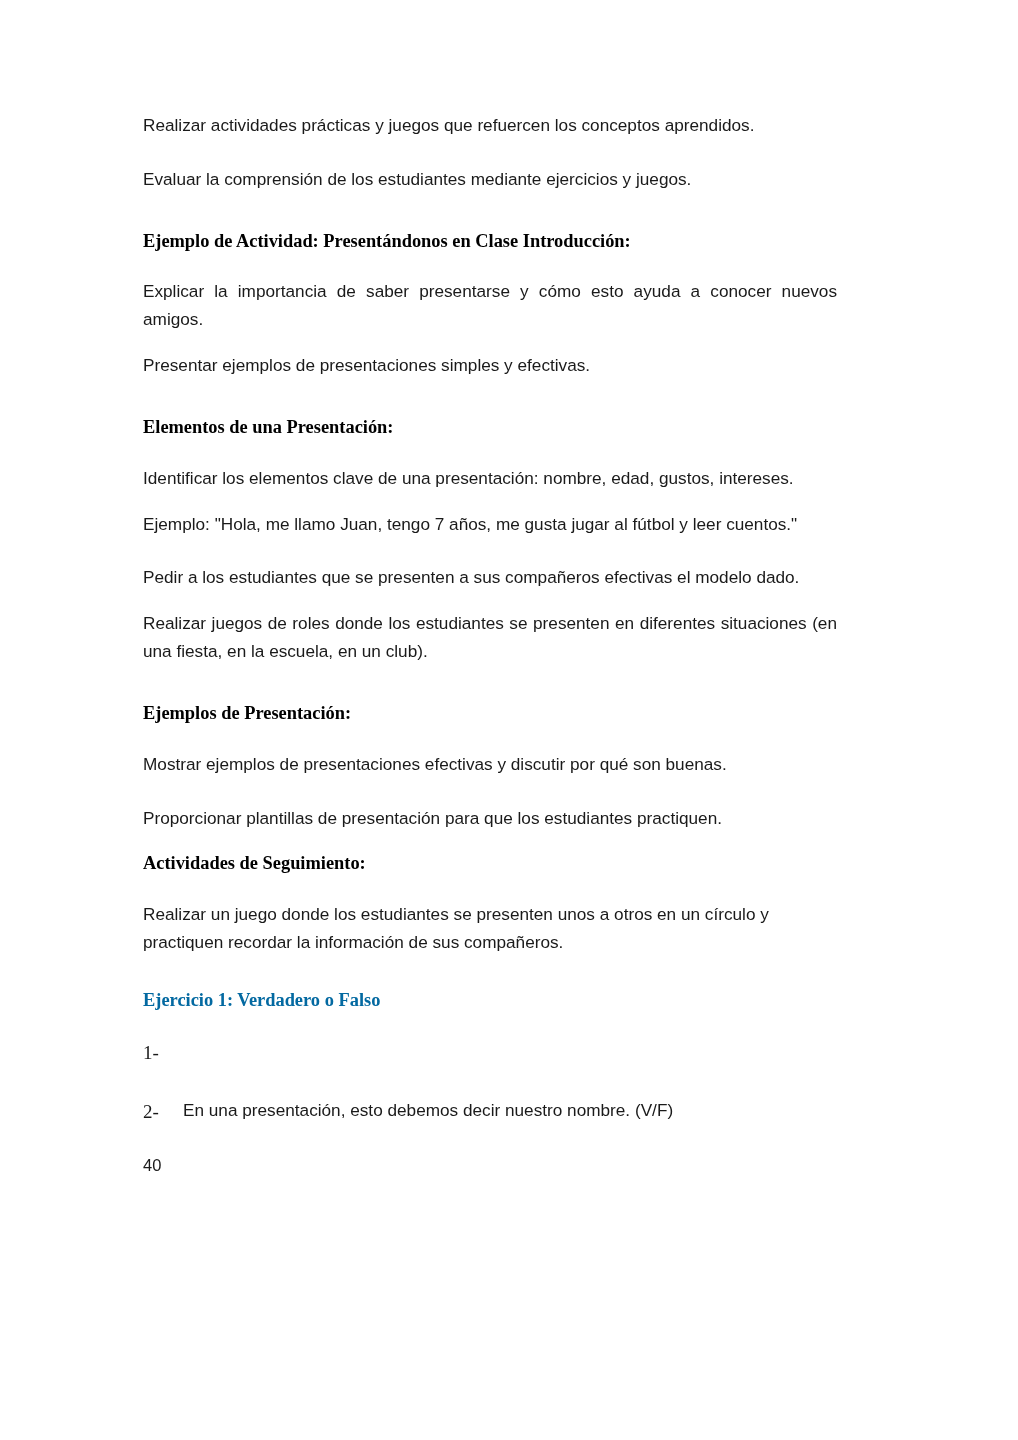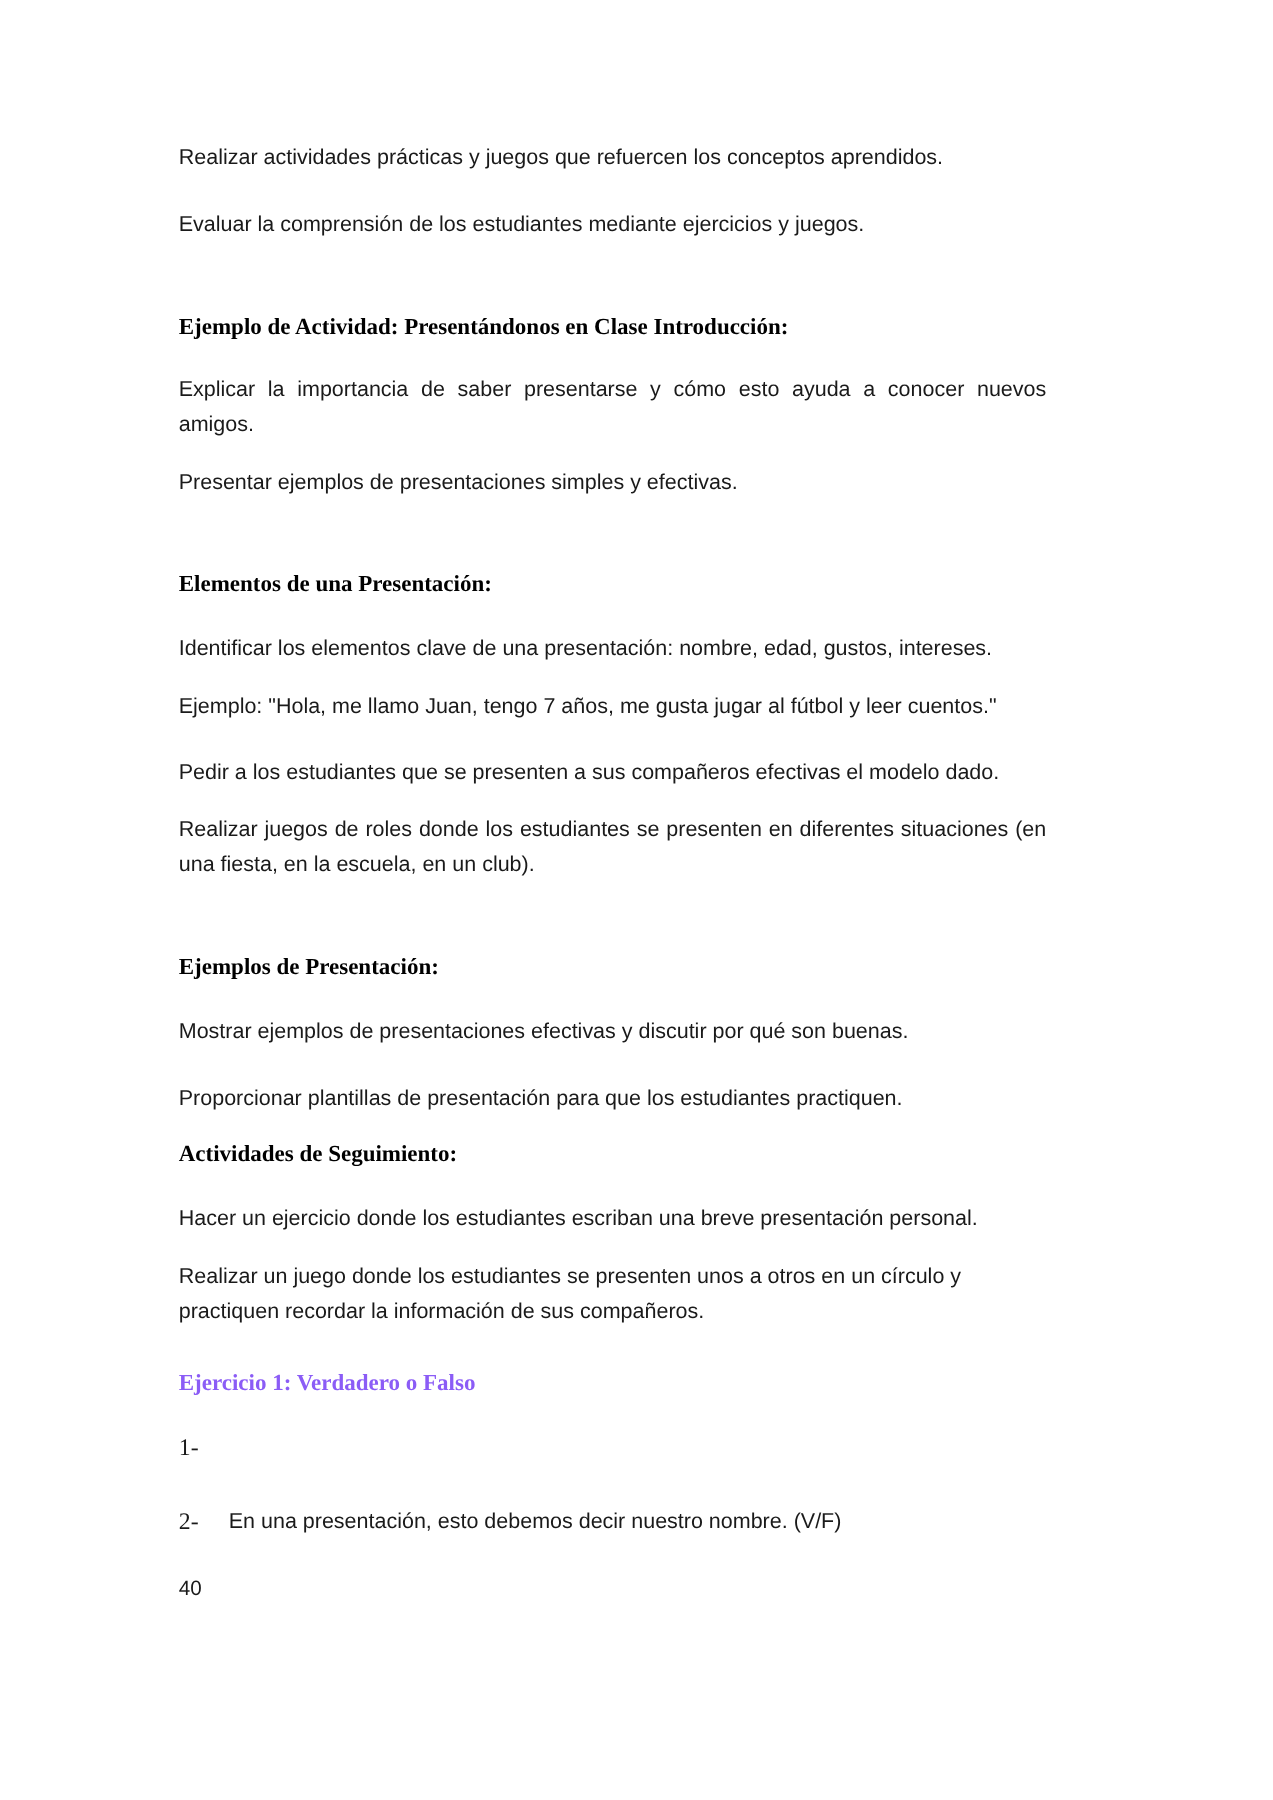--- a/index.html
+++ b/index.html
@@ -39,27 +39,27 @@
   .heading {
     font-family: "Liberation Serif", serif;
     font-size: 18.4px;
     font-weight: bold;
     color: #000000;
     margin: 0 0 24px 0;
     line-height: 1.45;
     text-align: left;
   }
   .heading.space-top {
-    margin-top: 54px;
+    margin-top: 34px;
   }
   .exercise-heading {
     font-family: "Liberation Serif", serif;
     font-size: 18.4px;
     font-weight: bold;
-    color: #8b5cf6;
+    color: #0369a1;
     margin: 30px 0 26px 0;
     line-height: 1.45;
   }
   .numbered {
     display: flex;
     align-items: flex-start;
     margin: 0 0 30px 0;
   }
   .num {
     font-family: "Liberation Serif", serif;
@@ -109,21 +109,20 @@
   <p class="para">Realizar juegos de roles donde los estudiantes se presenten en diferentes situaciones (en una fiesta, en la escuela, en un club).</p>
 
   <h2 class="heading space-top">Ejemplos de Presentación:</h2>
 
   <p class="para nojust">Mostrar ejemplos de presentaciones efectivas y discutir por qué son buenas.</p>
 
   <p class="para nojust tight">Proporcionar plantillas de presentación para que los estudiantes practiquen.</p>
 
   <h2 class="heading">Actividades de Seguimiento:</h2>
 
-  <p class="para tight">Hacer un ejercicio donde los estudiantes escriban una breve presentación personal.</p>
 
   <p class="para nojust tight">Realizar un juego donde los estudiantes se presenten unos a otros en un círculo y practiquen recordar la información de sus compañeros.</p>
 
   <h2 class="exercise-heading">Ejercicio 1: Verdadero o Falso</h2>
 
   <div class="numbered">
     <span class="num">1-</span>
   </div>
 
   <div class="numbered">

